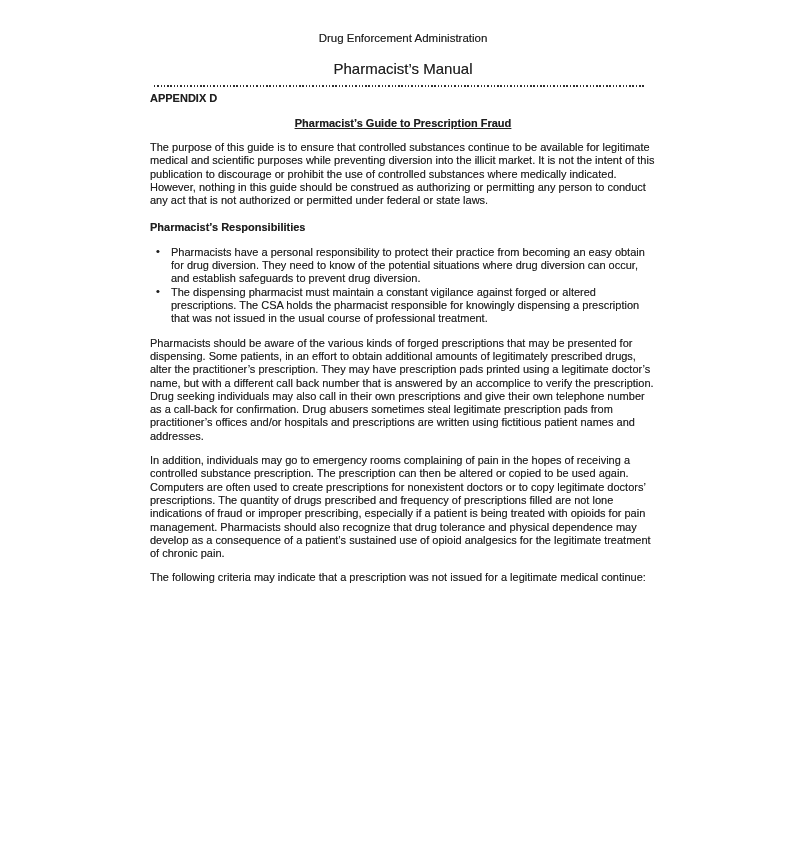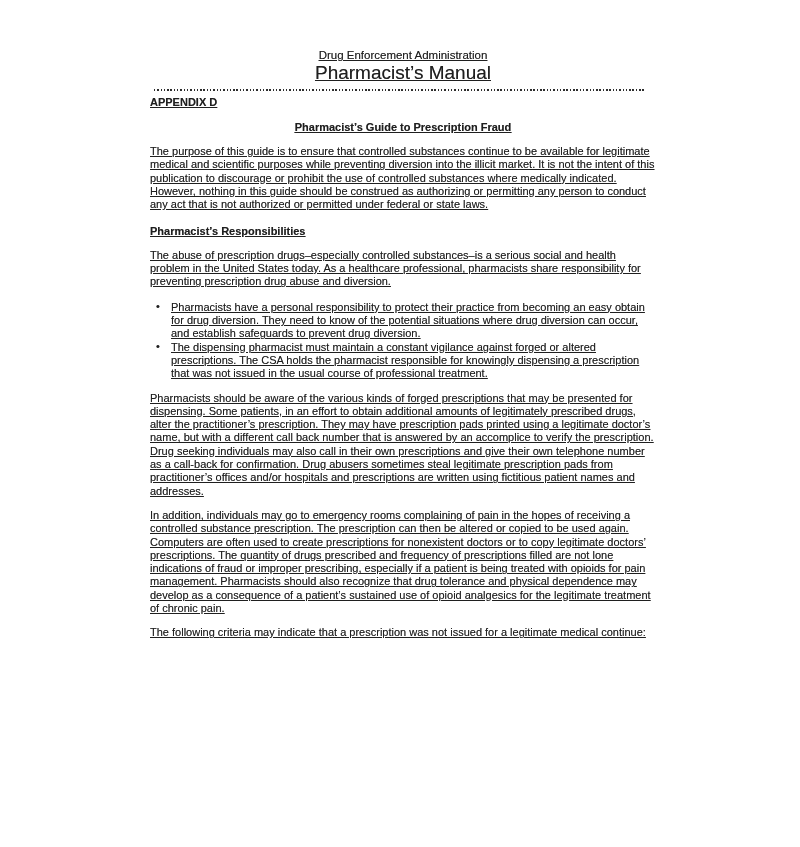--- a/index.html
+++ b/index.html
@@ -15,33 +15,32 @@
     font-family: "Liberation Sans", sans-serif;
     font-size: 11px;
     line-height: 13.3px;
     color: #1f1f1f;
     text-shadow: 0 0 0.5px rgba(40,40,40,0.55);
     overflow: hidden;
   }
   .content {
     position: absolute;
     left: 150px;
-    top: 49px;
+    top: 32px;
     width: 506px;
-    text-decoration: underline;
   }
   .center { text-align: center; }
   .agency {
     font-size: 11.5px;
     line-height: 13.5px;
   }
   .manual {
-    font-size: 19px;
+    font-size: 15px;
     line-height: 18px;
-    margin-top: 1px;
+    margin-top: 14px;
     text-align: center;
   }
   .rule {
     height: 2px;
     margin: 7px 0 0 4px;
     width: 492px;
     background-image: repeating-linear-gradient(
       to right,
       #2e2e2e 0, #2e2e2e 1.4px,
       transparent 1.4px, transparent 3.3px
@@ -96,21 +95,20 @@
     <div class="rule"></div>
 
     <div class="appendix">APPENDIX D</div>
 
     <div class="doctitle">Pharmacist’s Guide to Prescription Fraud</div>
 
     <p class="body">The purpose of this guide is to ensure that controlled substances continue to be available for legitimate medical and scientific purposes while preventing diversion into the illicit market. It is not the intent of this publication to discourage or prohibit the use of controlled substances where medically indicated.  However, nothing in this guide should be construed as authorizing or permitting any person to conduct any act that is not authorized or permitted under federal or state laws.</p>
 
     <div class="sect">Pharmacist’s Responsibilities</div>
 
-    <p class="body">The abuse of prescription drugs–especially controlled substances–is a serious social and health problem in the United States today.  As a healthcare professional, pharmacists share responsibility for preventing prescription drug abuse and diversion.</p>
 
     <div class="bullets">
       <div class="bullet">
         <span class="dot">•</span>
         <span>Pharmacists have a personal responsibility to protect their practice from becoming an easy obtain for drug diversion. They need to know of the potential situations where drug diversion can occur, and establish safeguards to prevent drug diversion.</span>
       </div>
       <div class="bullet">
         <span class="dot">•</span>
         <span>The dispensing pharmacist must maintain a constant vigilance against forged or altered prescriptions.  The CSA holds the pharmacist responsible for knowingly dispensing a prescription that was not issued in the usual course of professional treatment.</span>
       </div>

